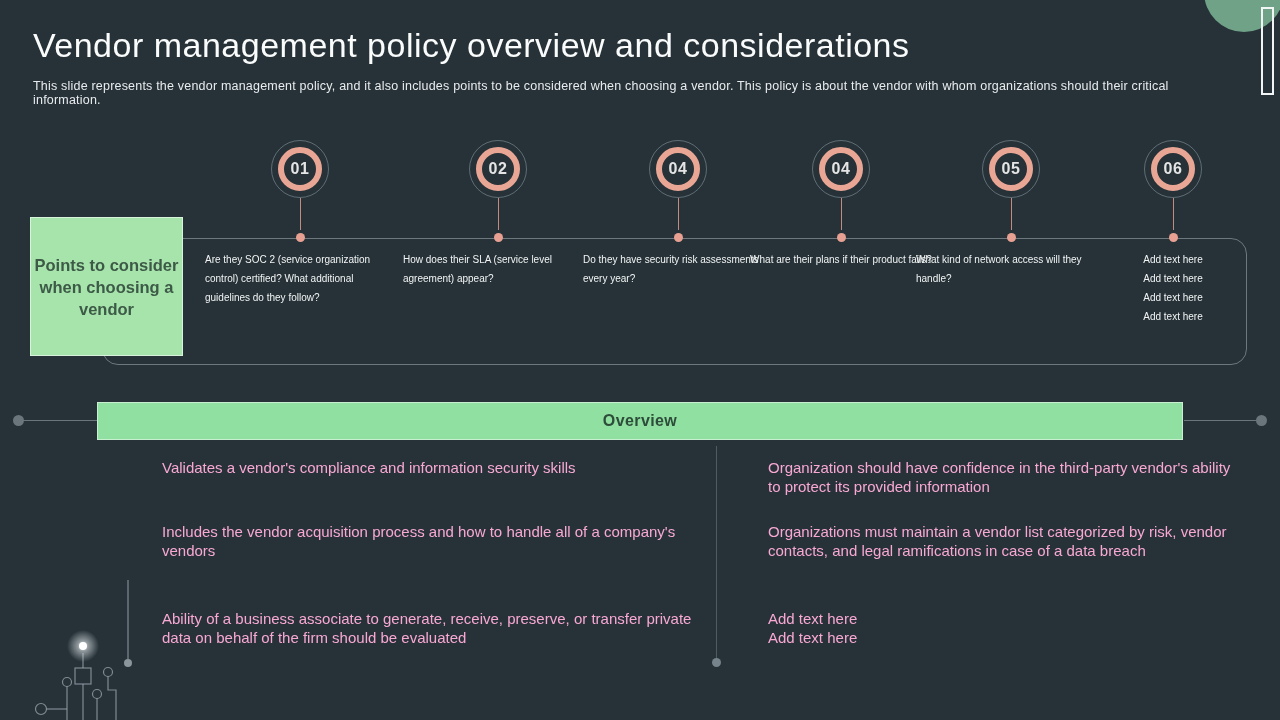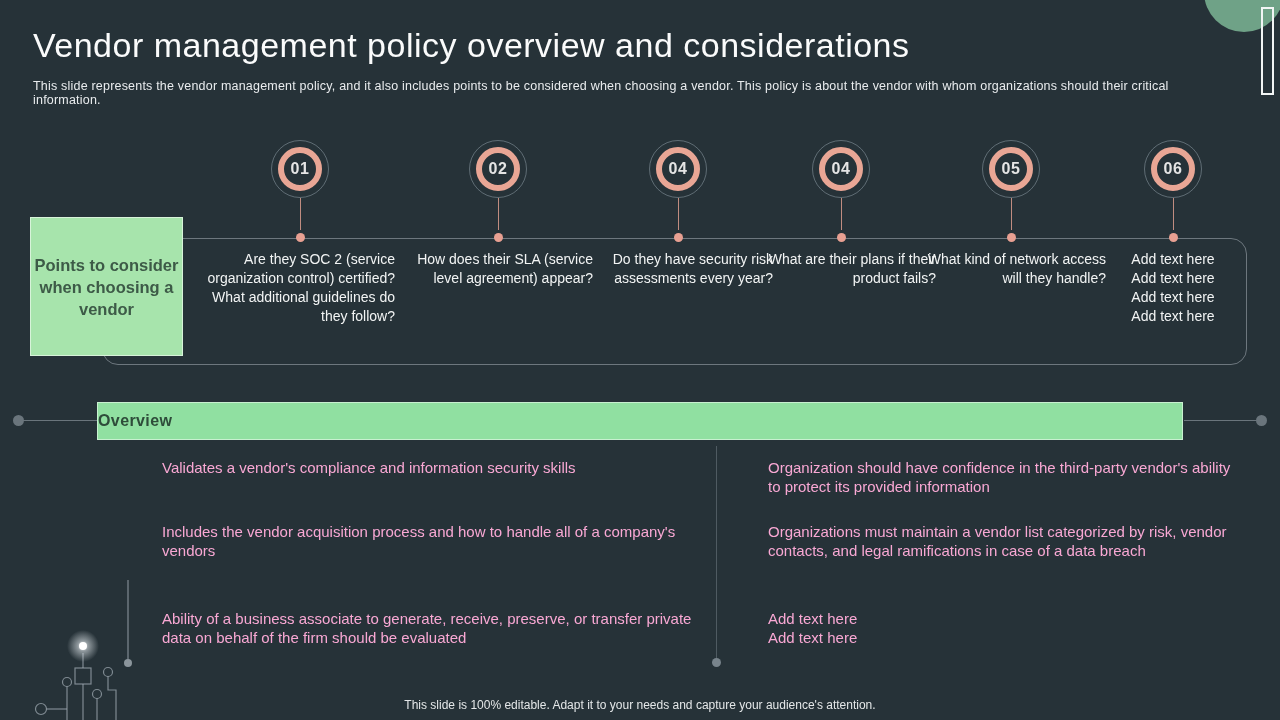--- a/index.html
+++ b/index.html
@@ -48,29 +48,29 @@
     display:flex;align-items:center;justify-content:center;box-sizing:border-box;
   }
   .num-ring{
     width:44px;height:44px;border-radius:50%;border:6px solid #e9a695;
     display:flex;align-items:center;justify-content:center;box-sizing:border-box;
   }
   .num-ring span{font-size:16px;font-weight:700;color:#e5e5e5;letter-spacing:.5px;}
   .stem{width:1px;height:32px;background:#c08c80;}
   .t-dot{width:9px;height:9px;border-radius:50%;background:#e8a092;margin-top:3px;}
   .step-text{
-    margin-top:8px;font-size:14px;line-height:19px;color:#f2f4f4;
-    text-align:right;white-space:pre-line;
+    margin-top:8px;font-size:10px;line-height:19px;color:#f2f4f4;
+    text-align:left;white-space:pre-line;
   }
   .s1{left:205px}.s2{left:403px}.s3{left:583px}.s4{left:746px}.s5{left:916px}.s6{left:1078px}
   
   .overview-bar{
     position:absolute;left:97px;top:402px;width:1086px;height:38px;
     background:#90e0a1;border:1px solid rgba(255,255,255,.5);box-sizing:border-box;
-    display:flex;align-items:center;z-index:2;
+    display:flex;align-items:center;justify-content:center;z-index:2;
   }
   .overview-bar span{font-size:16px;font-weight:700;color:#2e4c3a;letter-spacing:.4px;}
   .conn-line{position:absolute;height:1px;background:#6a757c;top:420px;}
   .conn-line.l{left:23px;width:74px;}
   .conn-line.r{left:1184px;width:73px;}
   .conn-dot{position:absolute;width:11px;height:11px;border-radius:50%;background:#6a757c;top:415px;}
   .conn-dot.l{left:13px;}
   .conn-dot.r{left:1256px;}
   .bullet{
     position:absolute;font-size:15px;line-height:19px;color:#f9a8d4;white-space:pre-line;
@@ -204,14 +204,13 @@
       <line x1="97" y1="123.5" x2="97" y2="145"></line>
       <circle cx="108" cy="97" r="4.5"></circle>
       <polyline points="108,101.5 108,115 116,115 116,145"></polyline>
       <line x1="128" y1="5" x2="128" y2="84"></line>
     </g>
     <circle cx="83" cy="71" r="16" fill="url(#glow)"></circle>
     <circle cx="83" cy="71" r="4" fill="#ffffff"></circle>
     <circle cx="128" cy="88" r="4" fill="#8b959c"></circle>
   </svg>
 
-  <div class="footer">This slide is 100% editable. Adapt it to your needs and capture your audience's attention.</div>
 </div>
 
 </body></html>

